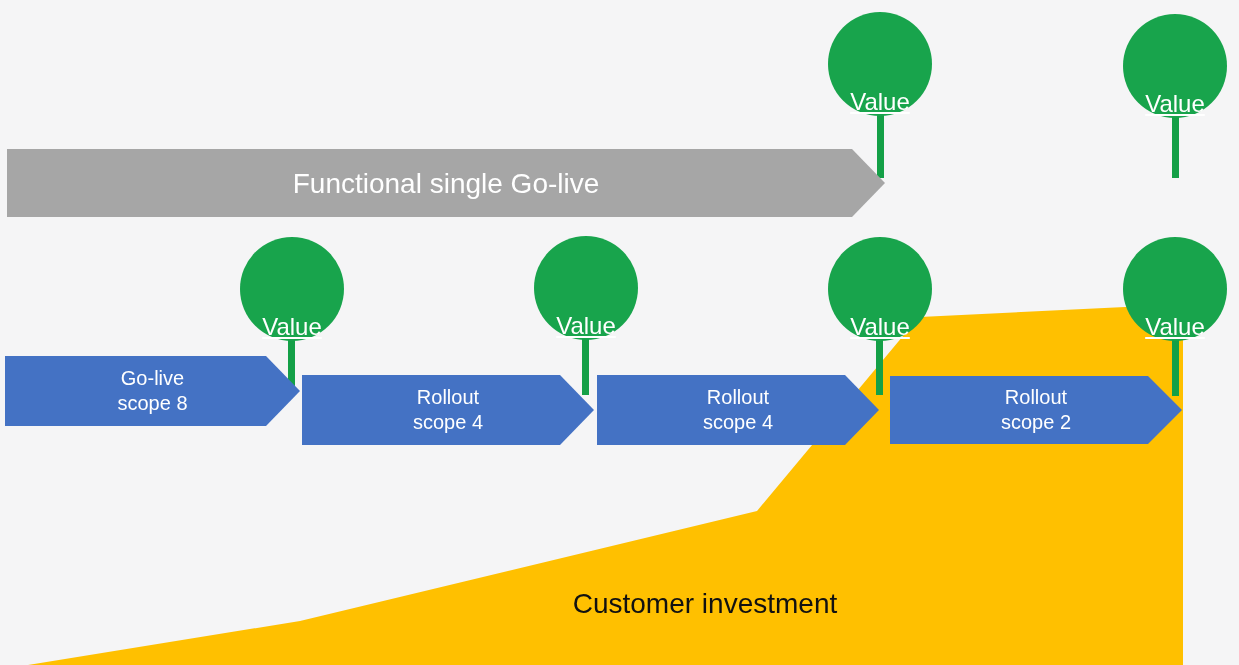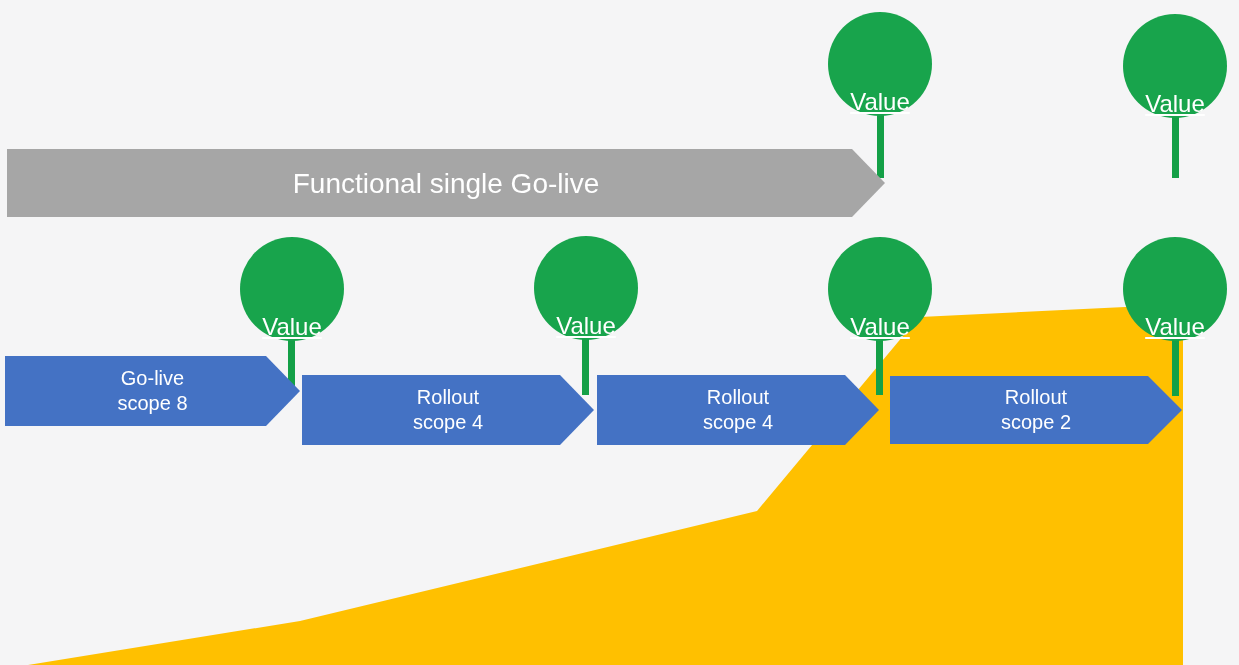--- a/index.html
+++ b/index.html
@@ -125,14 +125,15 @@
   <div class="circle" style="left:534px; top:236px;">
     <span>Value</span>
   </div>
   <div class="circle" style="left:828px; top:237px;">
     <span>Value</span>
   </div>
   <div class="circle" style="left:1123px; top:237px;">
     <span>Value</span>
   </div>
 
+  <div id="investment-label">Customer investment</div>
 
 </div>
 
 </body></html>

